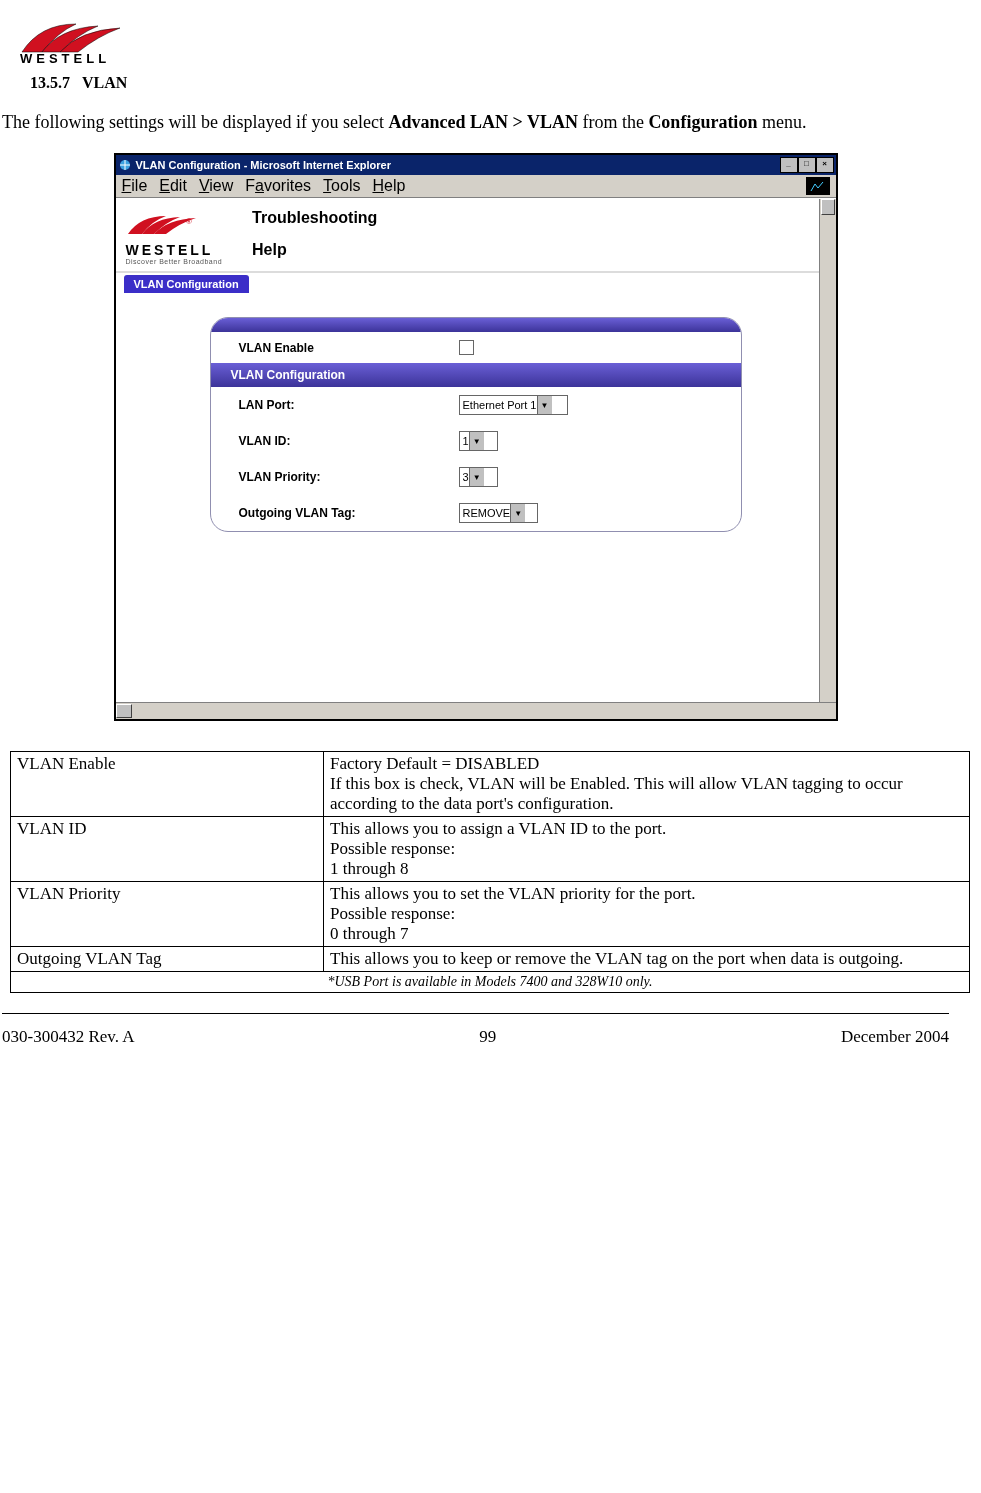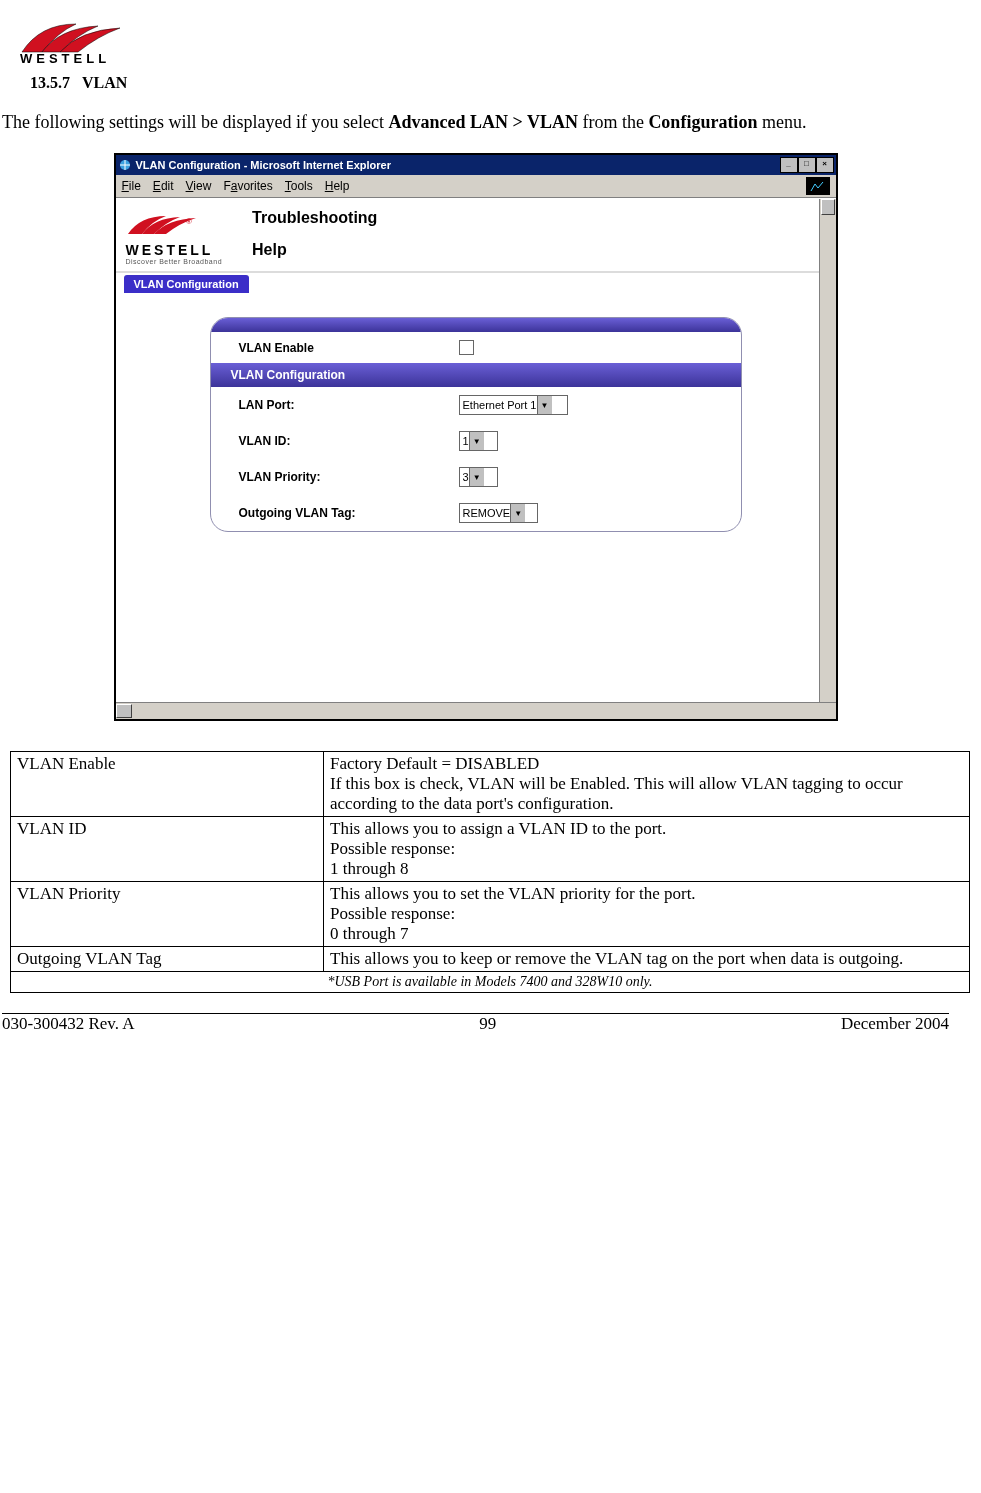--- a/index.html
+++ b/index.html
@@ -53,21 +53,21 @@
     font-size: 11px;
     font-weight: bold;
   }
   .ie-titlebar-left {
     display: flex; align-items: center; gap: 4px;
   }
   .win-btns { display:flex; gap:0; }
   .win-btn { width:16px; height:14px; background:#c0c0c0; border:1px solid #000; font-size:8px; line-height:12px; text-align:center; color:#000;}
   .ie-menubar {
     background: #d4d0c8; padding: 2px 6px; display:flex; gap:12px; border-bottom:1px solid #808080; height:18px; align-items:center;
-    font-size: 12px;
+    font-size: 16px;
   }
   .ie-menubar span u { text-decoration: underline; }
   .ie-throbber { margin-left:auto; width:24px; height:18px; background:#000; display:flex; align-items:center; justify-content:center;}
   .ie-content {
     background: #fff;
     height: 520px;
     position: relative;
     overflow: hidden;
     border-top: 1px solid #fff;
   }
@@ -121,21 +121,21 @@
   .params-table td {
     border: 1px solid #000;
     padding: 2px 6px;
     vertical-align: top;
   }
   .params-table td.name { width: 300px; }
   .footnote-row td { font-style: italic; font-size: 14px; text-align: center; }
   .footer {
     border-top: 1px solid #000;
     margin: 20px 2px 0 2px;
-    padding-top: 0;
+    padding-top: 13px;
     display: flex;
     justify-content: space-between;
     font-size: 17px;
   }
   svg.westell-logo { display:block; }
   .logo-brand {
     font-family: Arial, sans-serif;
     font-weight: bold;
     letter-spacing: 3px;
     font-size: 14px;

